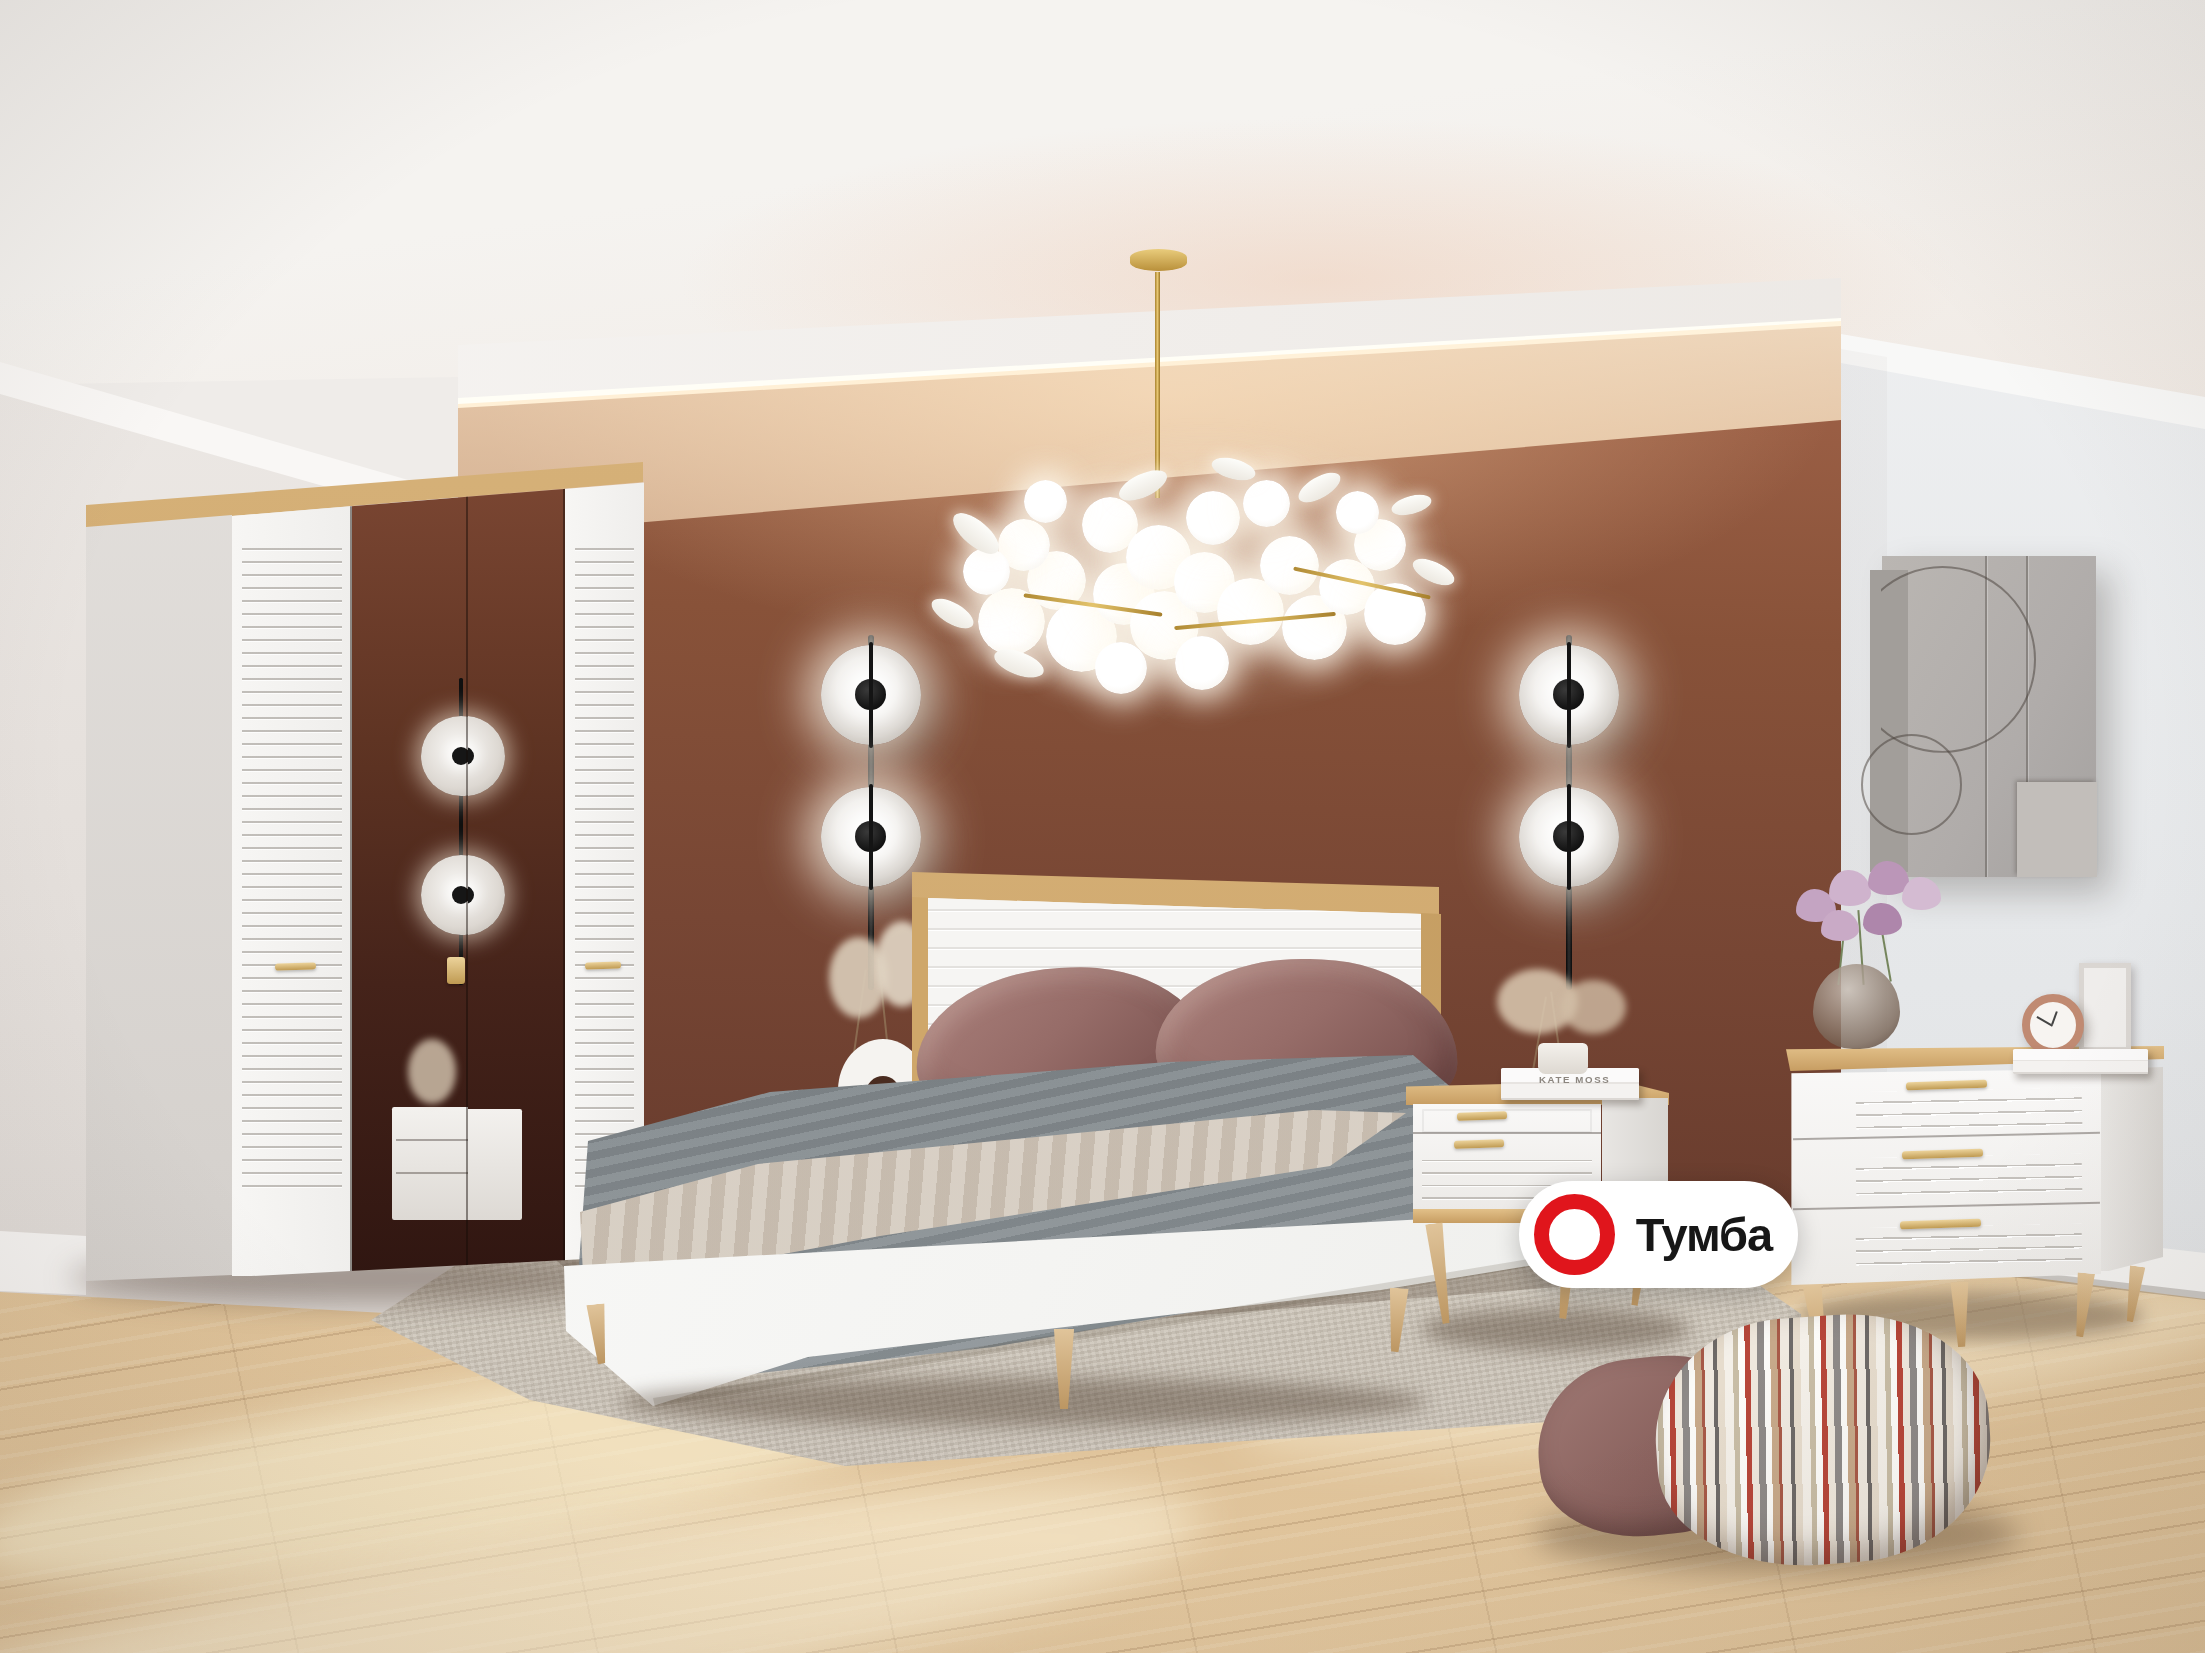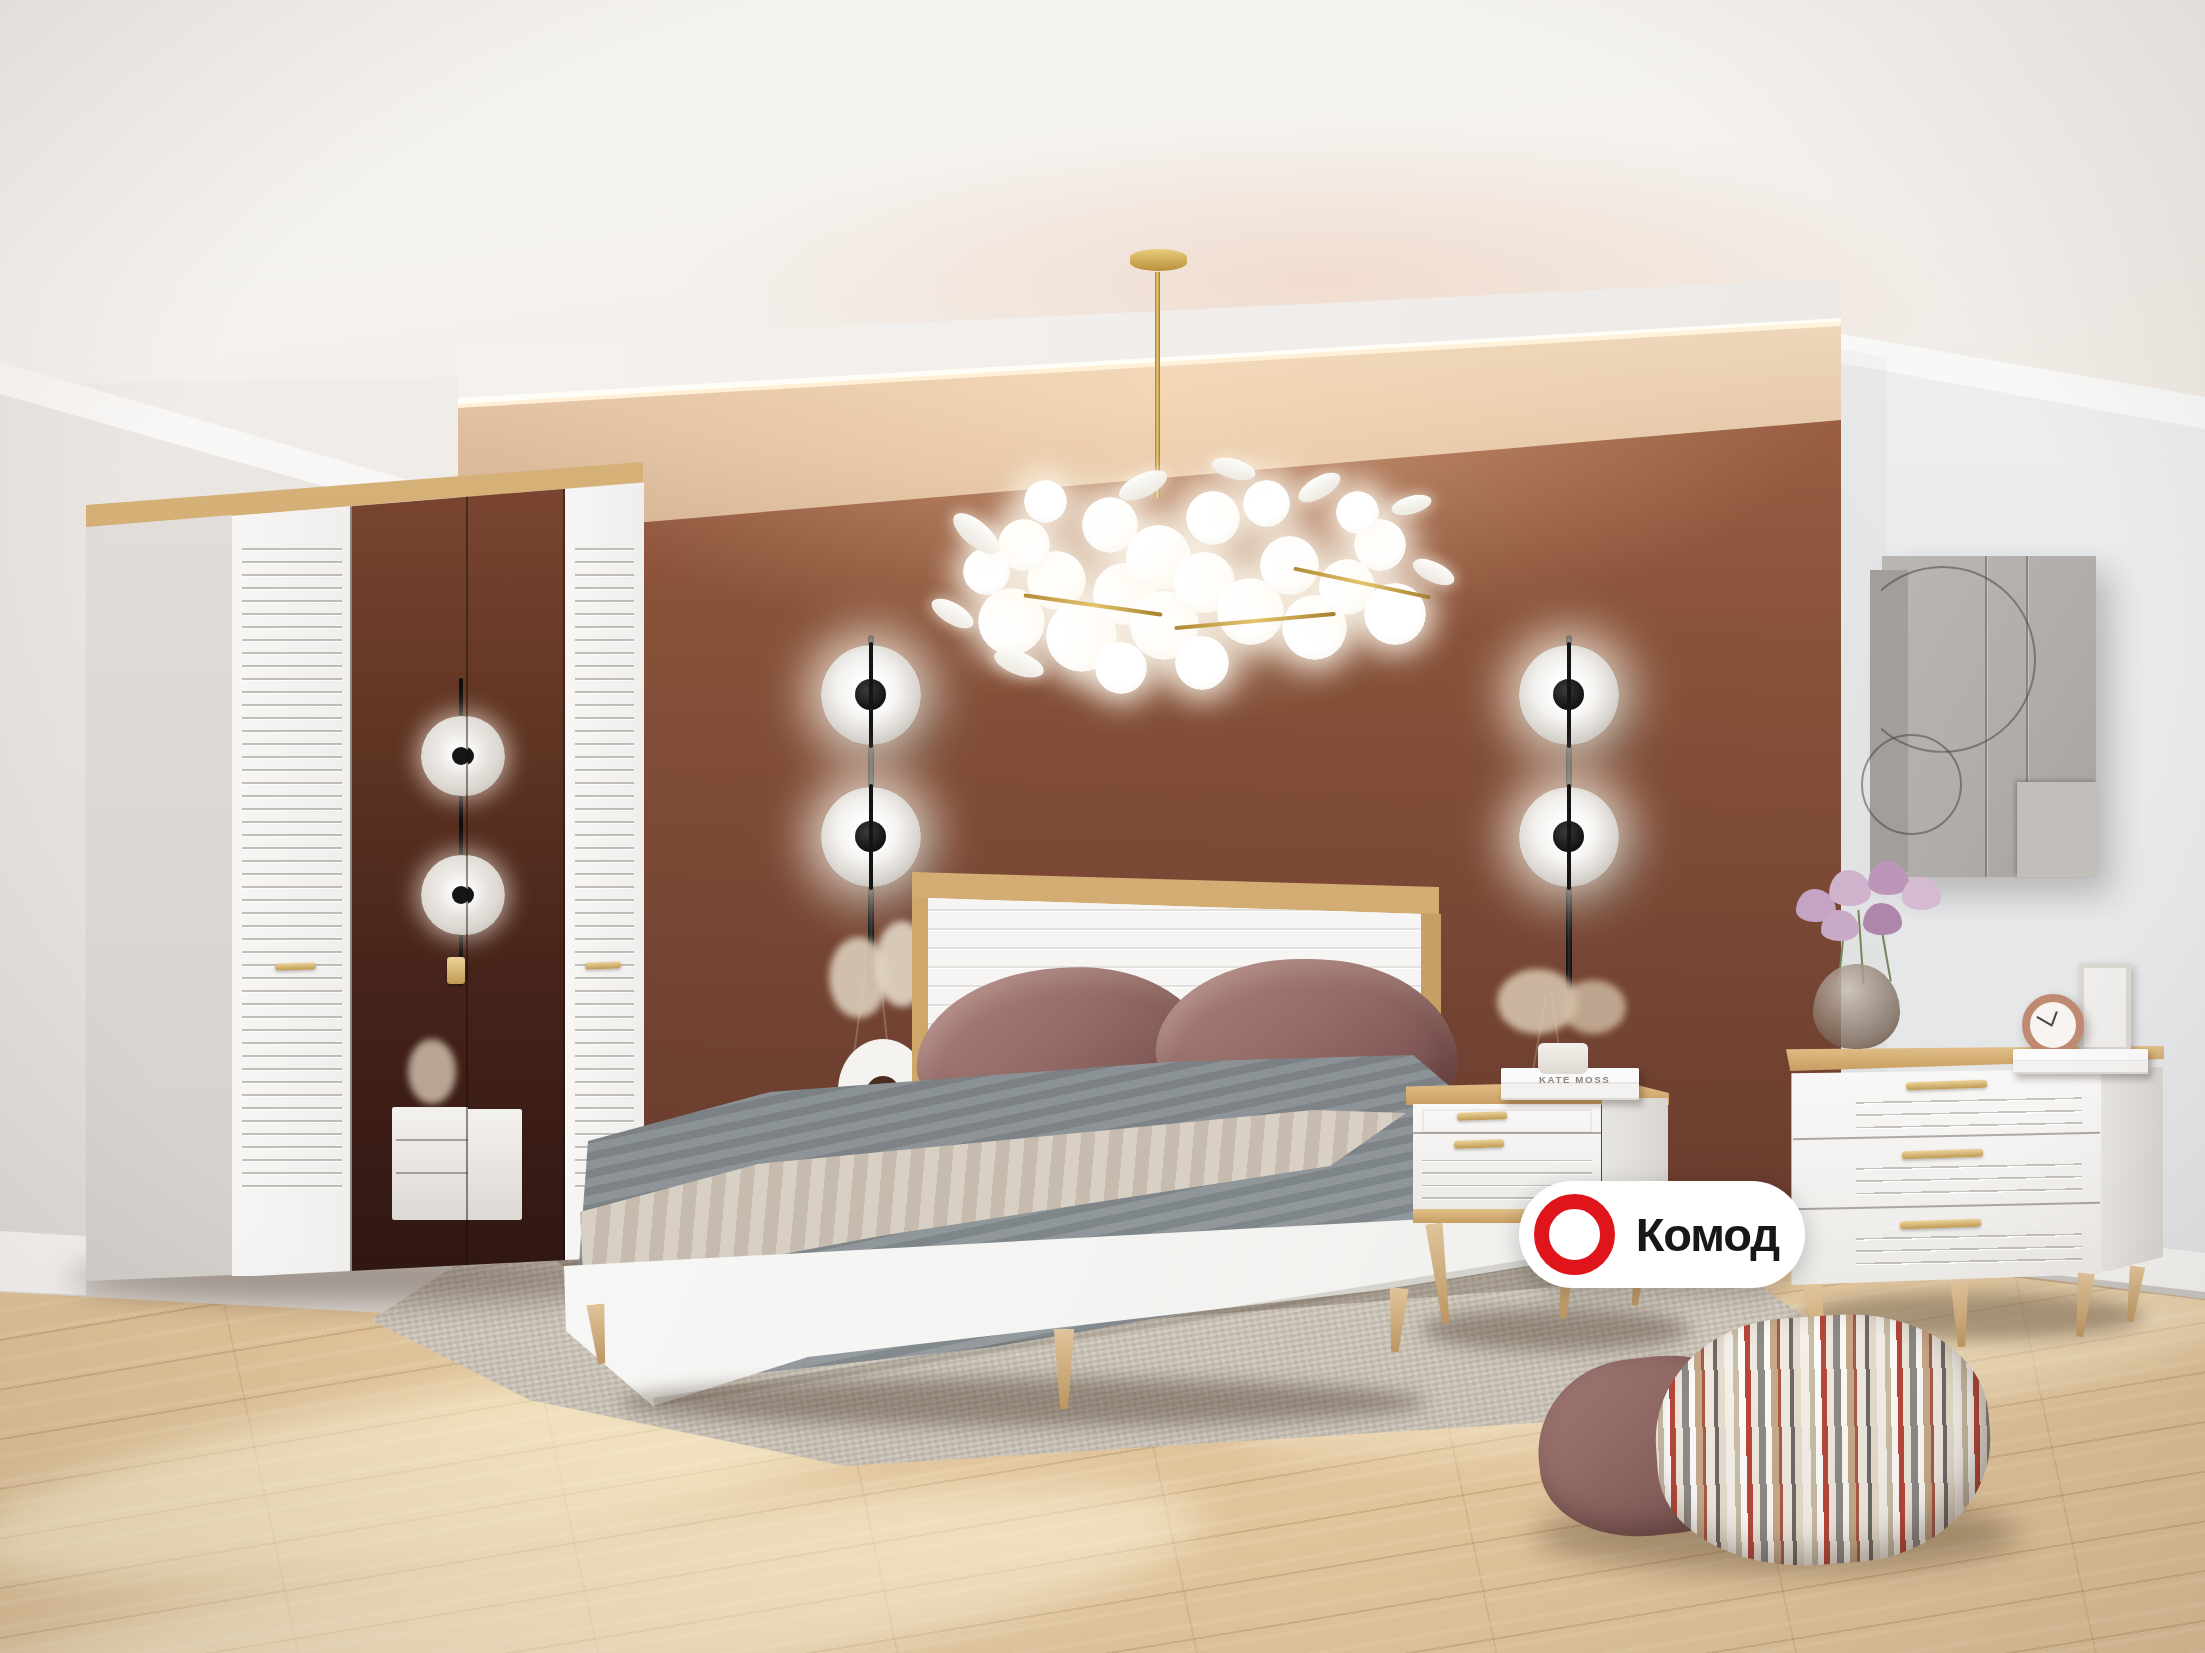--- a/index.html
+++ b/index.html
@@ -425,17 +425,17 @@
   <div class="abs bookstack" style="left:2013px;top:1049px;width:135px;height:25px;"></div>
 
   <div class="abs fpillow-shadow"></div>
   <div class="abs fpillow1"></div>
   <div class="abs fpillow2"></div>
 
   <div class="shape vignette"></div>
 
   <div class="hotspot" style="left:1519px;top:1181px;">
     <span class="ring left"></span>
-    <span class="lbl">Комод</span>
+    <span class="lbl">Тумба</span>
   </div>
 
 </div>
 
 
 </body></html>

